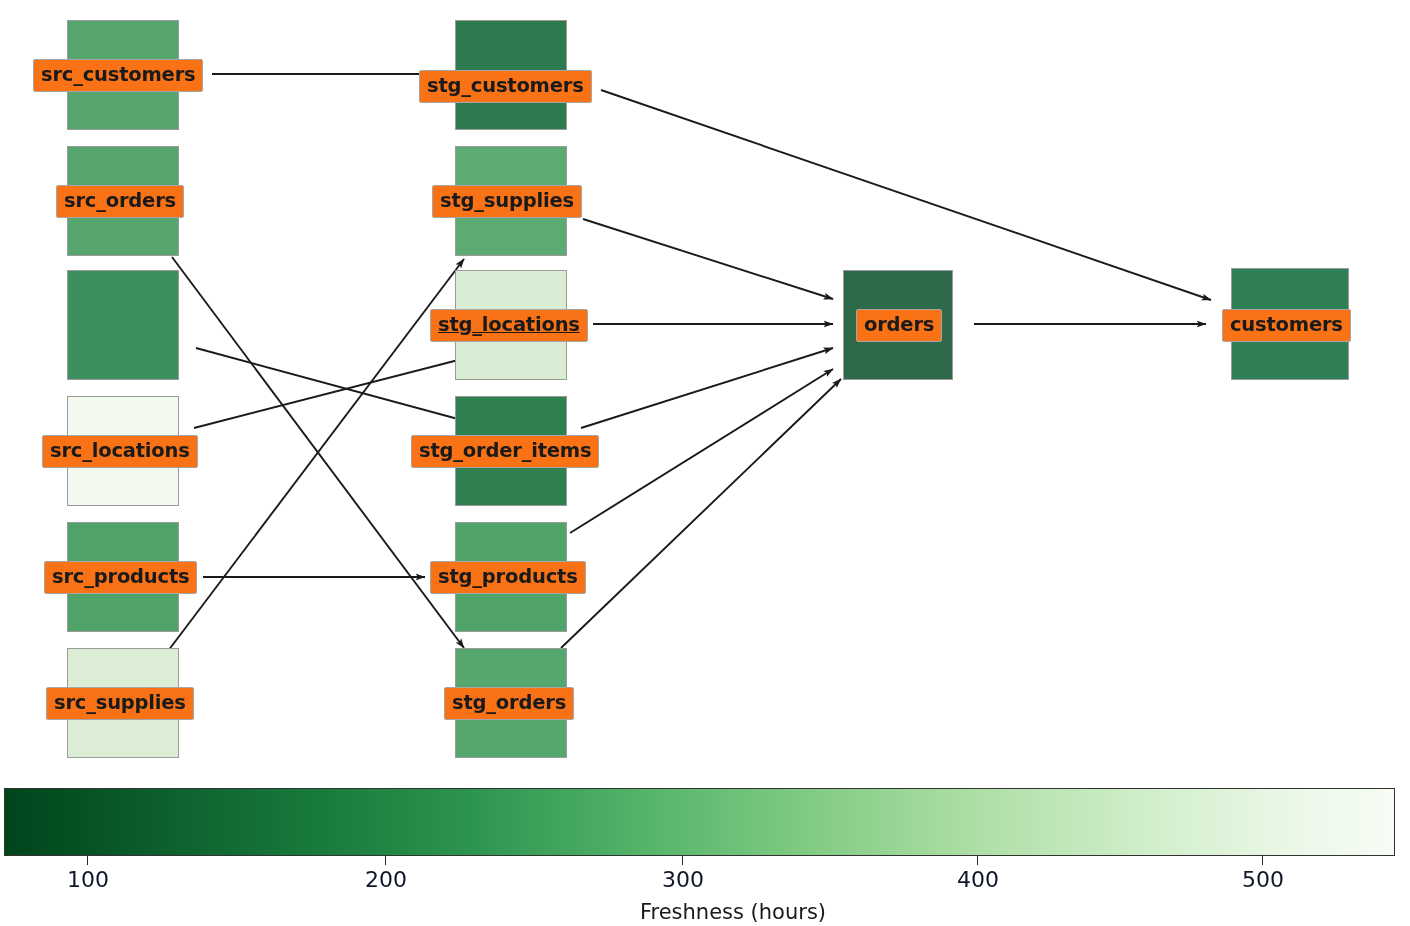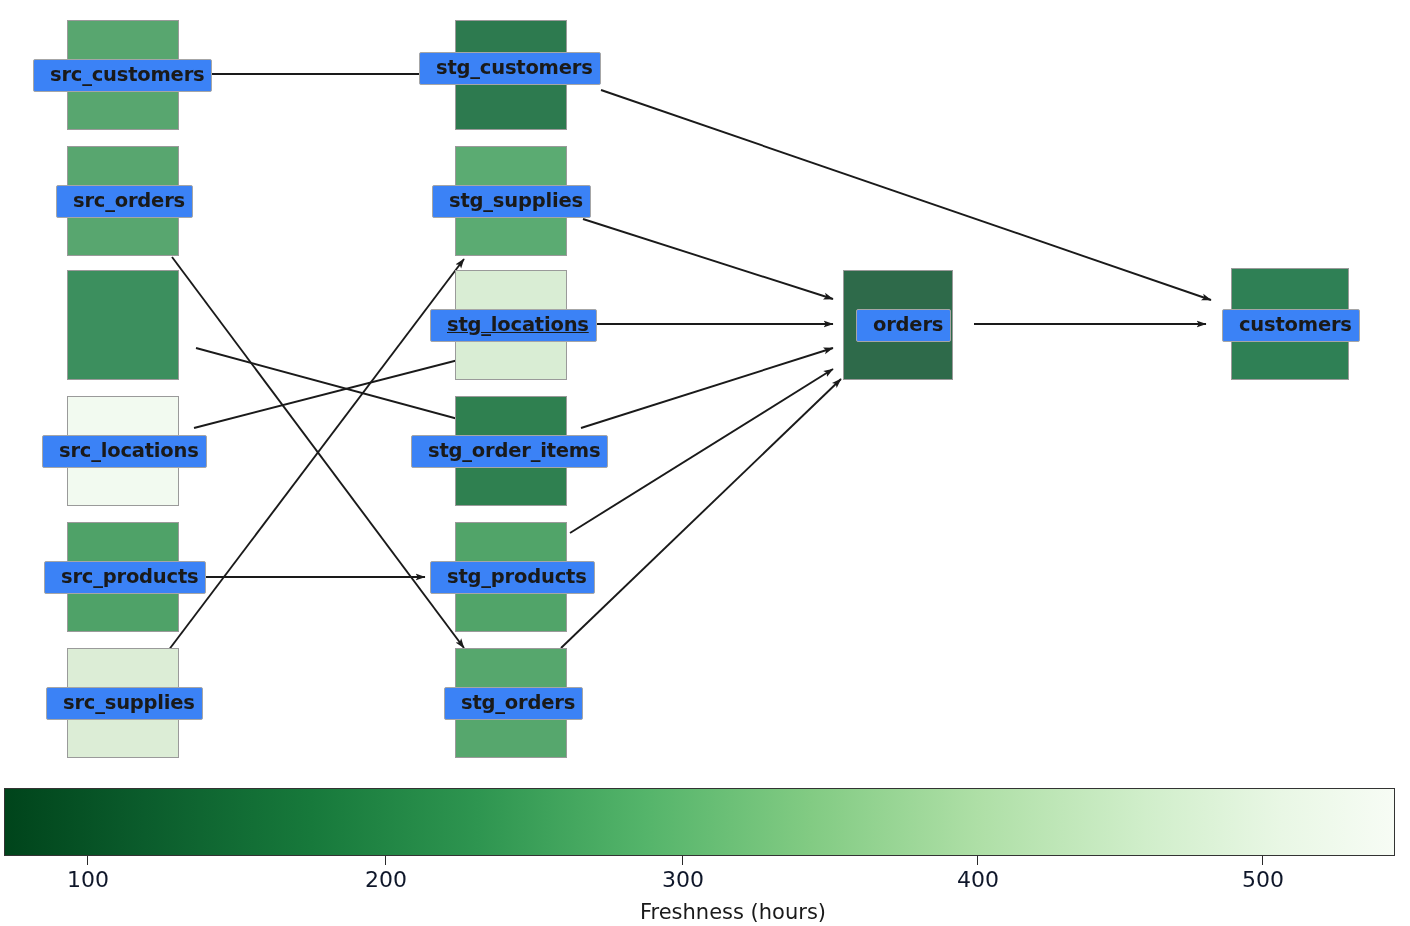--- a/index.html
+++ b/index.html
@@ -34,28 +34,28 @@
     pointer-events: none;
   }
   .node {
     position: absolute;
     box-sizing: border-box;
     border: 1px solid #9a9a9a;
   }
   .node-label {
     position: absolute;
     box-sizing: border-box;
-    background: #3b82f6;
+    background: #f97316;
     border: 1.6px solid #a6a6a6;
     border-radius: 2px;
     color: #1a1a1a;
     font-weight: bold;
     font-size: 19.5px;
     line-height: 1;
-    padding: 5px 7px 6px 16px;
+    padding: 5px 7px 6px 7px;
     white-space: nowrap;
     font-family: "DejaVu Sans", sans-serif;
     letter-spacing: -0.2px;
   }
   #colorbar-wrap {
     position: absolute;
     left: 0;
     top: 780px;
     width: 1410px;
     height: 146px;
@@ -140,21 +140,21 @@
     <div class="node" style="left:67px; top:396px; width:112px; height:110px; background:#f2faf0;"></div>
     <div class="node-label" style="left:42px; top:435px;">src_locations</div>
 
     <div class="node" style="left:67px; top:522px; width:112px; height:110px; background:#4fa268;"></div>
     <div class="node-label" style="left:44px; top:561px;">src_products</div>
 
     <div class="node" style="left:67px; top:648px; width:112px; height:110px; background:#dcedd6;"></div>
     <div class="node-label" style="left:46px; top:687px;">src_supplies</div>
 
     <div class="node" style="left:455px; top:20px; width:112px; height:110px; background:#2d7a4f;"></div>
-    <div class="node-label" style="left:419px; top:52px;">stg_customers</div>
+    <div class="node-label" style="left:419px; top:70px;">stg_customers</div>
 
     <div class="node" style="left:455px; top:146px; width:112px; height:110px; background:#5bab72;"></div>
     <div class="node-label" style="left:432px; top:185px;">stg_supplies</div>
 
     <div class="node" style="left:455px; top:270px; width:112px; height:110px; background:#d9edd4;"></div>
     <div class="node-label" style="left:430px; top:309px;text-decoration:underline;">stg_locations</div>
 
     <div class="node" style="left:455px; top:396px; width:112px; height:110px; background:#2f8050;"></div>
     <div class="node-label" style="left:411px; top:435px;">stg_order_items</div>
 

